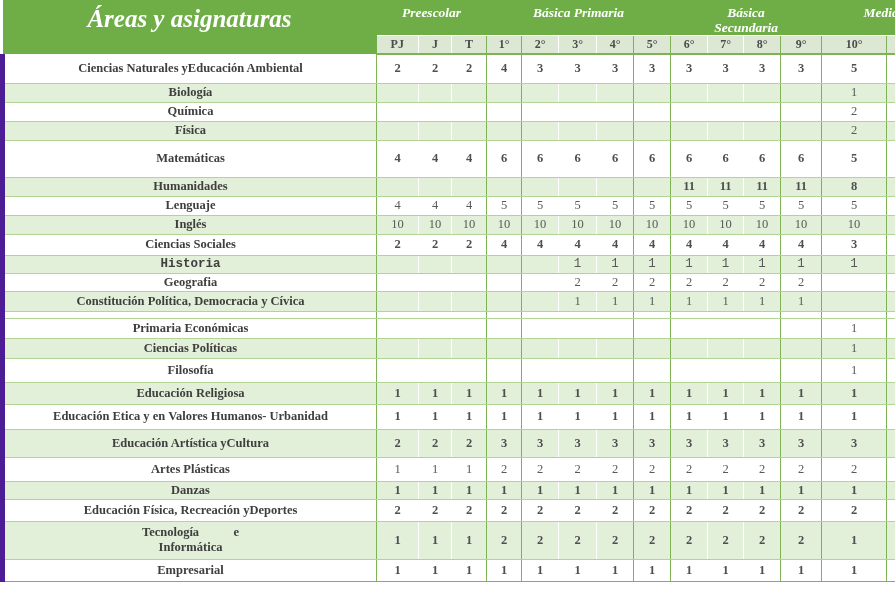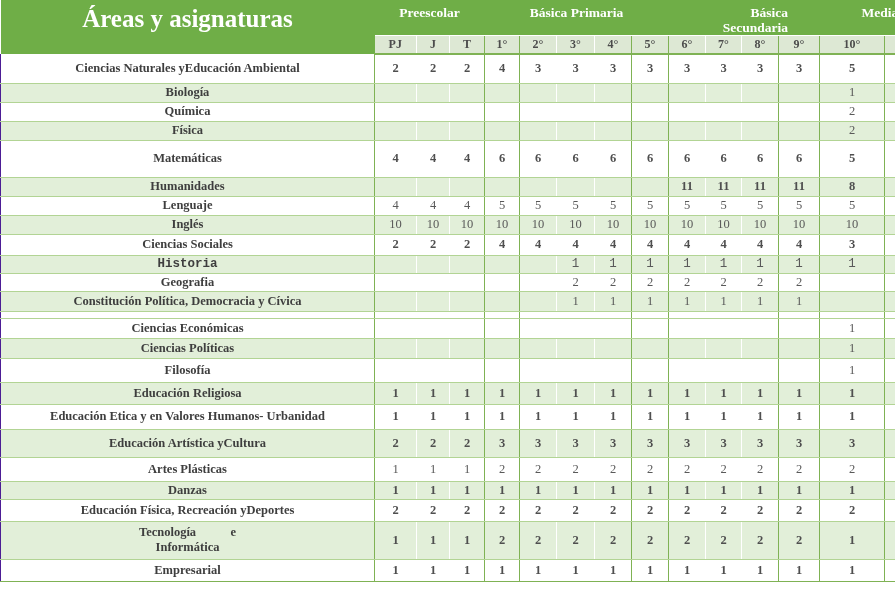--- a/index.html
+++ b/index.html
@@ -2,37 +2,37 @@
 <html><head>
 <meta charset="utf-8">
 <style>
   html,body{margin:0;padding:0;background:#ffffff;}
   .page{position:relative;width:895px;height:589px;overflow:hidden;background:#ffffff;
         font-family:"Liberation Serif","DejaVu Serif",serif;}
   table{border-collapse:collapse;table-layout:fixed;width:894px;}
   th,td{padding:0;margin:0;overflow:hidden;white-space:nowrap;}
 
   
-  .bandbg{background:#6fae47;color:#ffffff;}
+  .bandbg{background:#6fae47;color:#ffffff;font-style:italic;}
   th.title{text-align:center;vertical-align:top;font-size:25px;font-weight:bold;padding-top:5px;}
   th.grp{vertical-align:top;text-align:center;font-size:13.5px;font-weight:bold;padding-top:5px;
          line-height:15px;border-bottom:1px solid #ffffff;}
-  th.grp .wrapspan{display:inline-block;width:88px;white-space:normal;text-align:right;}
+  th.grp .wrapspan{display:inline-block;width:88px;white-space:normal;}
   th.media{position:relative;}
   th.media .mspan{position:absolute;left:42px;top:5px;white-space:nowrap;}
 
   
   tr.sub th{height:17px;background:#dde8d4;font-size:12px;font-weight:bold;color:#4c4c4c;
             text-align:center;border-bottom:2px solid #7fb254;}
 
   
   tbody td{border-bottom:1px solid #b2d494;font-size:12.5px;color:#595959;text-align:center;vertical-align:middle;}
   tbody tr.green td{background:#e2efd9;}
   tbody tr.white td{background:#ffffff;}
-  td.lbl{font-weight:bold;color:#3e3e3e;border-left:1px solid #4c1d95;}
+  td.lbl{font-weight:bold;color:#3e3e3e;border-left:5px solid #4c1d95;}
   td.lbl div{line-height:15px;}
   .gl{border-left:1px solid #7fb254;}
   .wl{border-left:1px solid #ffffff;}
   tr.boldrow td.v{font-weight:bold;color:#4f4f4f;}
   tbody tr:last-child td{border-bottom:1px solid #7fb254;}
 </style>
 </head>
 <body>
 
 <div class="page">
@@ -297,21 +297,21 @@
           <td class="v wl"></td>
           <td class="v gl"></td>
           <td class="v gl"></td>
           <td class="v wl"></td>
           <td class="v wl"></td>
           <td class="v gl"></td>
           <td class="v gl"></td>
           <td class="v gl"></td>
         </tr>
         <tr class="white" style="height: 20px;">
-          <td class="lbl">Ciencias Económicas</td>
+          <td class="lbl">Primaria Económicas</td>
           <td class="v gl"></td>
           <td class="v wl"></td>
           <td class="v wl"></td>
           <td class="v gl"></td>
           <td class="v gl"></td>
           <td class="v wl"></td>
           <td class="v wl"></td>
           <td class="v gl"></td>
           <td class="v gl"></td>
           <td class="v wl"></td>

